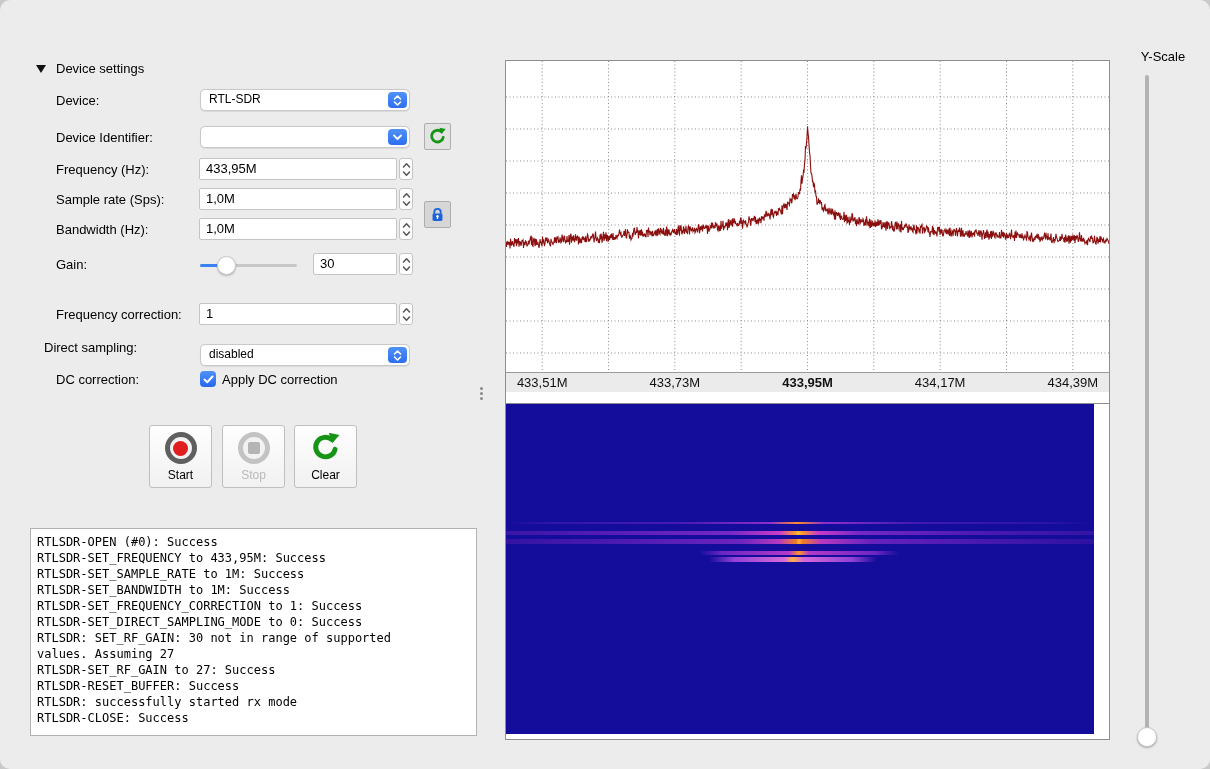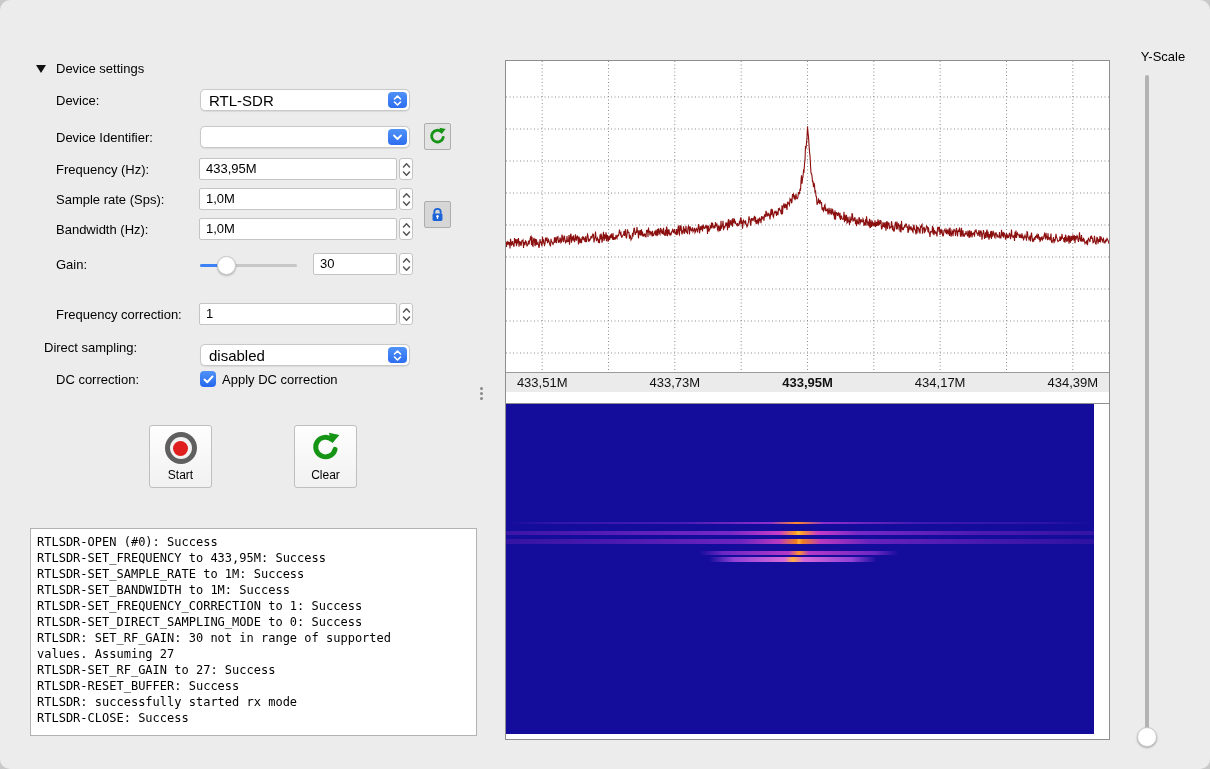--- a/index.html
+++ b/index.html
@@ -16,21 +16,21 @@
 
   
   .form-label { position:absolute; font-size:13px; color:#000; }
   #section-header { position:absolute; left:56px; top:61px; font-size:13px; font-weight:400; color:#000; }
   #disclosure { position:absolute; left:36px; top:65px; width:0; height:0; border-left:5px solid transparent; border-right:5px solid transparent; border-top:8px solid #111; }
 
   .textfield { position:absolute; height:22px; background:#fff; border:1px solid #c4c4c4; border-radius:2px; font-size:13px; color:#000; padding:2px 5px 0 6px; }
   .stepper { position:absolute; width:14px; height:22px; background:#fff; border:1px solid #c4c4c4; border-radius:3px; display:flex; flex-direction:column; align-items:center; justify-content:center; gap:1px; }
   .stepper svg { display:block; }
 
-  .popup { position:absolute; width:210px; height:22px; background:#fff; border:1px solid #c9c9c9; border-radius:5px; font-size:15px; color:#000; padding:2px 26px 0 8px; box-shadow:0 0.5px 1px rgba(0,0,0,.08); }
+  .popup { position:absolute; width:210px; height:22px; background:#fff; border:1px solid #c9c9c9; border-radius:5px; font-size:12px; color:#000; padding:2px 26px 0 8px; box-shadow:0 0.5px 1px rgba(0,0,0,.08); }
   .popup .bluebtn { position:absolute; right:2px; top:2px; width:19px; height:16px; border-radius:4px; background:linear-gradient(#4f92f7,#2e6ef0); display:flex; align-items:center; justify-content:center; }
   .combo-bluebtn { position:absolute; right:2px; top:2px; width:19px; height:16px; border-radius:4px; background:linear-gradient(#4f92f7,#2e6ef0); display:flex; align-items:center; justify-content:center; }
 
   .sq-btn { position:absolute; width:27px; height:27px; background:#e3e3e3; border:1px solid #adadad; border-radius:2px; display:flex; align-items:center; justify-content:center; }
   #lock-button { background:#d6d6d6; }
 
   
   #gain-slider { position:absolute; left:200px; top:255px; width:97px; height:20px; }
   #gain-track { position:absolute; left:0; top:9px; width:100%; height:3px; border-radius:2px; background:#c7c7c7; }
   #gain-fill  { position:absolute; left:0; top:9px; width:27px; height:3px; border-radius:2px; background:#3b82f7; }
@@ -192,20 +192,26 @@
         <path d="M1.5 4.5 L4.2 7.2 L9.5 1.5" fill="none" stroke="#fff" stroke-width="2" stroke-linecap="round" stroke-linejoin="round"></path>
       </svg>
   </div>
   <span id="dc-label">Apply DC correction</span>
 
   <div class="action-btn" style="left:149px" id="start-button">
     <span class="ring" id="start-ring">
         <span id="start-dot"></span>
       </span>
     <span class="lbl">Start</span>
+  </div>
+  <div class="action-btn" style="left:222px" id="stop-button">
+    <span class="ring" id="stop-ring">
+        <span id="stop-square"></span>
+      </span>
+    <span class="lbl">Stop</span>
   </div>
   <div class="action-btn" style="left:294px" id="clear-button">
     <svg width="31" height="31" viewBox="0 0 24 24">
       <path d="M19.4 13.4 a7.6 7.6 0 1 1 -2.4-7.5" fill="none" stroke="#169416" stroke-width="3.8" stroke-linecap="round"></path>
       <polygon points="14.6,0.6 22.8,2.4 17.2,8.8" fill="#169416"></polygon>
     </svg>
     <span class="lbl">Clear</span>
   </div>
 
   <pre id="log">RTLSDR-OPEN (#0): Success

